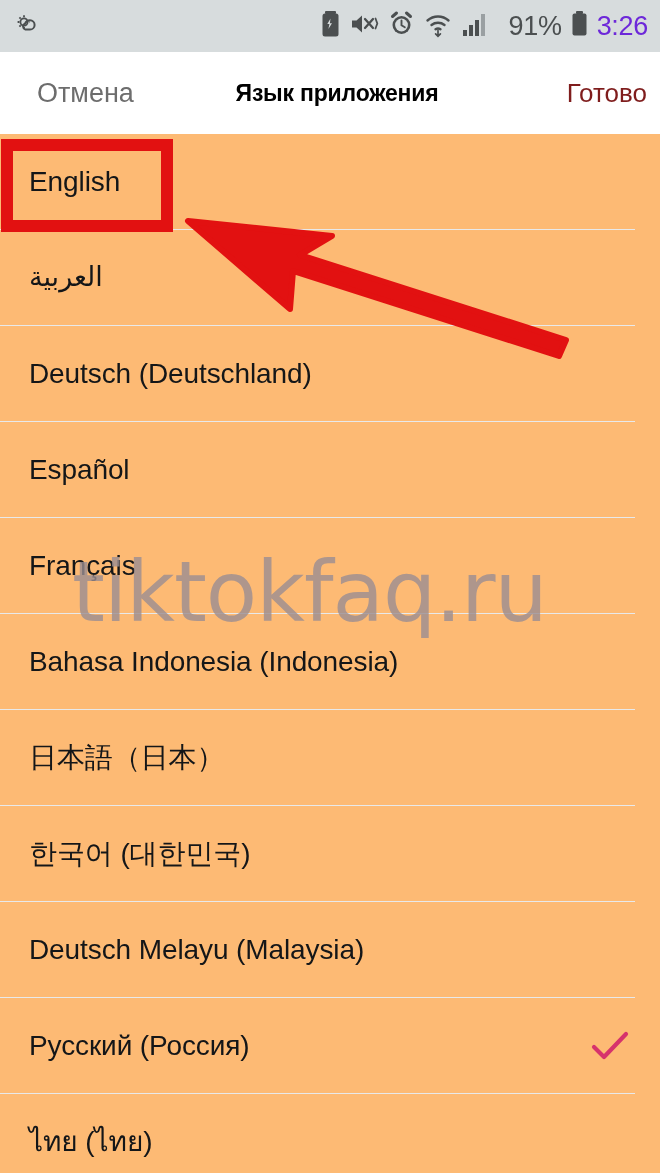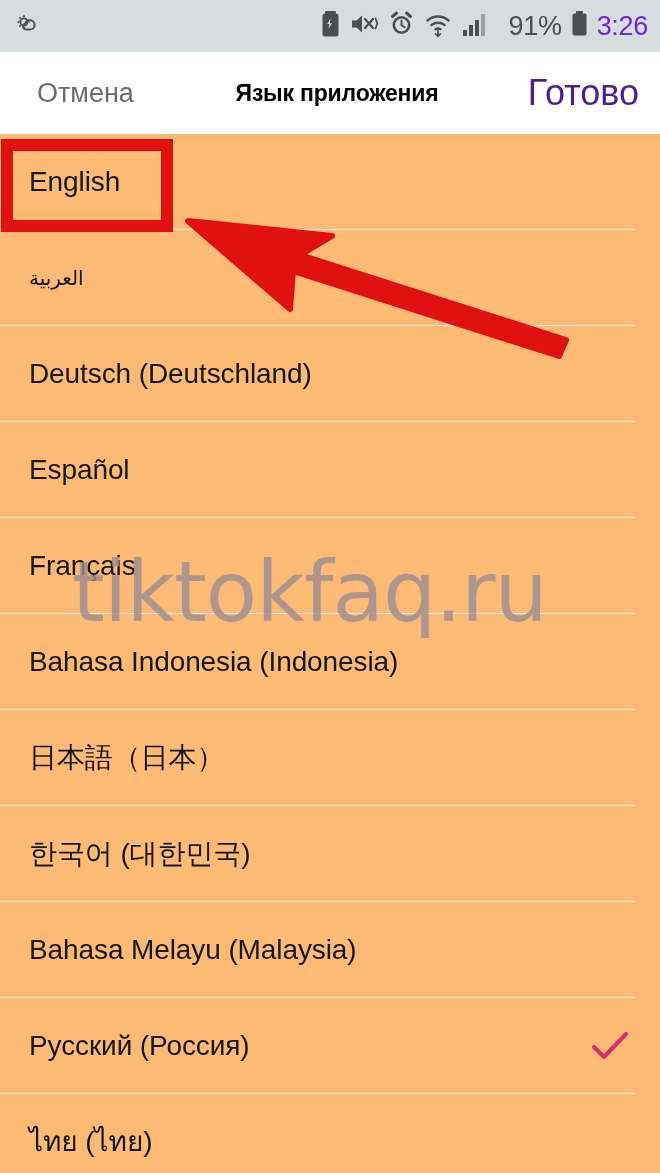--- a/index.html
+++ b/index.html
@@ -44,42 +44,42 @@
     position:absolute; left:30px;
     font-size:27px; color:#6d6d6d; font-weight:400;
     letter-spacing:0px;
   }
   .hdr-title {
     width:100%; text-align:center;
     font-size:23px; color:#000000; font-weight:700;
     letter-spacing:-0.2px;
   }
   .hdr-done {
-    position:absolute; right:28px;
-    font-size:36px; color:#4c1d95; font-weight:400;
+    position:absolute; right:20px;
+    font-size:26px; color:#7f1d1d; font-weight:400;
   }
 
   
   .list {
     position:absolute; top:134px; left:0;
     width:660px; height:1039px;
     background:#fdba74;
   }
   .row {
     position:relative;
     height:96px;
     display:flex; align-items:center;
     padding:0 28px 0 29px;
   }
   .row-label {
     font-size:28px; color:#141618; font-weight:400;
     letter-spacing:-0.1px; line-height:1.1;
     white-space:nowrap;
   }
-  .row-label.rtl { direction:rtl; font-size:20px; }
+  .row-label.rtl { direction:rtl; font-size:27px; }
   .divider {
     position:absolute; bottom:0; left:0;
     width:635px; height:1px;
     background:#e8e9ea;
   }
   .row-check {
     margin-left:auto;
     width:44px; height:44px;
     display:flex; align-items:center; justify-content:center;
   }
@@ -217,21 +217,21 @@
       </div>
       <div class="row">
         <span class="row-label">日本語（日本）</span>
         <div class="divider"></div>
       </div>
       <div class="row">
         <span class="row-label">한국어 (대한민국)</span>
         <div class="divider"></div>
       </div>
       <div class="row">
-        <span class="row-label">Bahasa Melayu (Malaysia)</span>
+        <span class="row-label">Deutsch Melayu (Malaysia)</span>
         <div class="divider"></div>
       </div>
       <div class="row">
         <span class="row-label">Русский (Россия)</span>
         <span class="row-check">
           <svg width="40" height="32" viewBox="0 0 40 32">
             <path d="M4 17 L14 27 L36 4" fill="none" stroke="#d6336c" stroke-width="4.2" stroke-linecap="round" stroke-linejoin="round"></path>
           </svg>
         </span>
         <div class="divider"></div>

